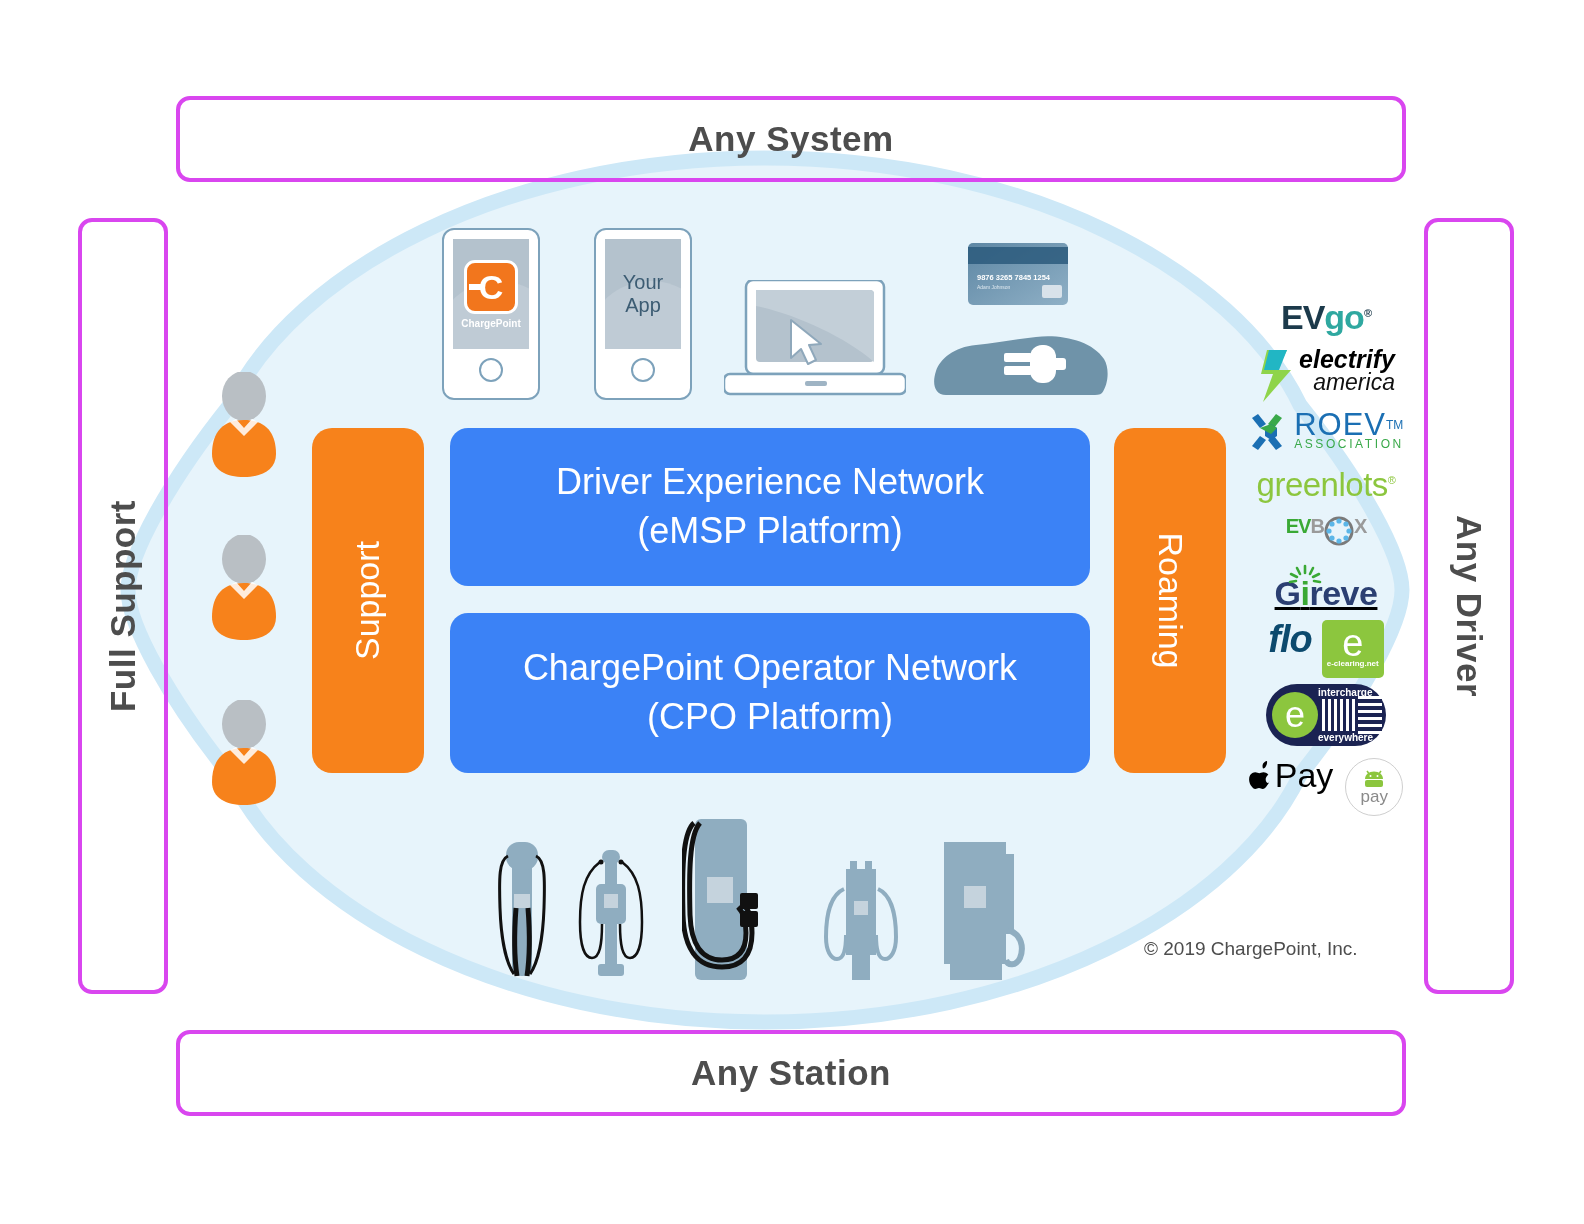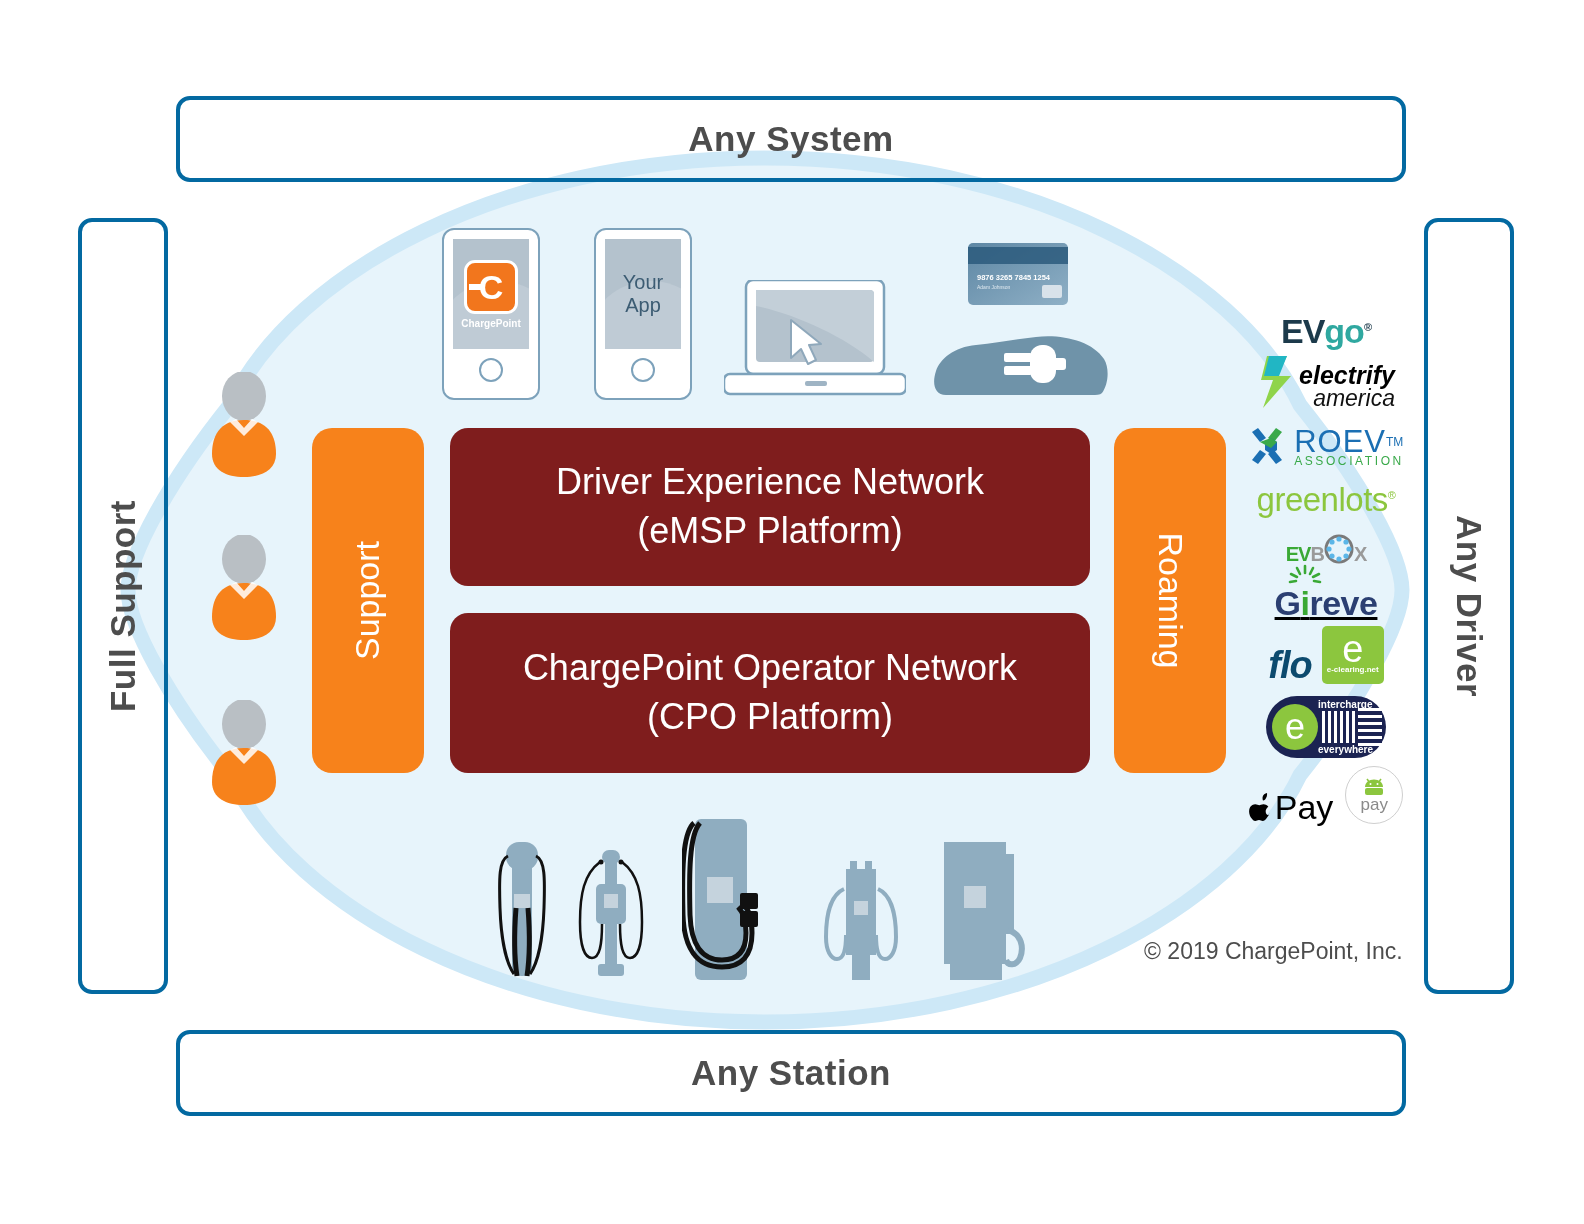--- a/index.html
+++ b/index.html
@@ -1,42 +1,42 @@
 <!DOCTYPE html>
 <html><head>
 <meta charset="utf-8">
 <title>ChargePoint Network Diagram</title>
 <style>
   html,body{margin:0;padding:0;background:#ffffff;}
   body{font-family:"Liberation Sans", sans-serif;}
   #stage{position:relative;width:1584px;height:1224px;background:#fff;overflow:hidden;}
 
   
-  .frame{position:absolute;border:4px solid #0369a1;border-radius:14px;background:transparent;}
+  .frame{position:absolute;border:4px solid #d946ef;border-radius:14px;background:transparent;}
   .frame-label{
     position:absolute;color:#4d4d4d;font-weight:bold;letter-spacing:.5px;
     white-space:nowrap;
   }
   #frame-top{left:176px;top:96px;width:1222px;height:78px;}
   #label-any-system{left:0;top:0;width:1222px;height:78px;display:flex;align-items:center;justify-content:center;font-size:35px;}
   #frame-bottom{left:176px;top:1030px;width:1222px;height:78px;}
   #label-any-station{left:0;top:0;width:1222px;height:78px;display:flex;align-items:center;justify-content:center;font-size:35px;}
   #frame-left{left:78px;top:218px;width:82px;height:768px;}
   #label-full-support{left:0;top:0;width:82px;height:768px;display:flex;align-items:center;justify-content:center;font-size:35px;}
   #label-full-support span{transform:rotate(-90deg);display:block;}
   #frame-right{left:1424px;top:218px;width:82px;height:768px;}
   #label-any-driver{left:0;top:0;width:82px;height:768px;display:flex;align-items:center;justify-content:center;font-size:35px;}
   #label-any-driver span{transform:rotate(90deg);display:block;}
 
   
   #cloud{position:absolute;left:120px;top:150px;width:1290px;height:880px;}
 
   
   .platform{
-    position:absolute;background:#7f1d1d;border-radius:18px;color:#fff;
+    position:absolute;background:#3b82f6;border-radius:18px;color:#fff;
     display:flex;align-items:center;justify-content:center;text-align:center;
     font-size:36px;line-height:1.35;font-weight:normal;
   }
   #box-emsp{left:450px;top:428px;width:640px;height:158px;}
   #box-cpo{left:450px;top:613px;width:640px;height:160px;}
   .platform .l1{display:block;}
   .platform .l2{display:block;}
 
   
   .pill{position:absolute;background:#f7821b;border-radius:20px;display:flex;align-items:center;justify-content:center;}
@@ -73,21 +73,21 @@
   
   .station{position:absolute;}
   #st1{left:494px;top:838px;width:56px;height:140px;}
   #st2{left:572px;top:848px;width:78px;height:130px;}
   #st3{left:682px;top:815px;width:120px;height:165px;}
   #st4{left:822px;top:855px;width:78px;height:125px;}
   #st5{left:938px;top:838px;width:92px;height:142px;}
 
   
   #logos{position:absolute;left:1236px;top:300px;width:180px;}
-  .logo-row{display:flex;align-items:flex-end;justify-content:center;}
+  .logo-row{display:flex;align-items:flex-start;justify-content:center;}
 
   .evgo{font-size:34px;font-weight:bold;letter-spacing:-1px;line-height:1;}
   .evgo .ev{color:#1c3a4b;}
   .evgo .go{color:#2fa8a0;}
   .evgo .reg{font-size:11px;vertical-align:super;color:#1c3a4b;}
 
   .ea-text{line-height:.95;}
   .ea-text .e1{font-size:25px;font-weight:bold;font-style:italic;color:#000;display:block;}
   .ea-text .e2{font-size:23px;font-style:italic;color:#111;display:block;text-align:right;}
 
@@ -123,21 +123,21 @@
       linear-gradient(90deg,#fff 0 3px,transparent 3px 6px) 0 0/6px 6px,
       #1b2352;}
   .intercharge .stripes{position:absolute;left:92px;top:12px;width:24px;height:38px;
     background:repeating-linear-gradient(180deg,#fff 0 3px,#1b2352 3px 7px);}
 
   .applepay{font-size:34px;color:#000;line-height:1;display:flex;align-items:center;}
   .gpay{width:56px;height:56px;border:1.5px solid #cfcfcf;border-radius:50%;
     display:flex;flex-direction:column;align-items:center;justify-content:center;}
   .gpay .ptxt{color:#8a8a8a;font-size:17px;line-height:1;}
 
-  #copyright{position:absolute;left:1144px;top:938px;font-size:23px;color:#4d4d4d;white-space:nowrap;}
+  #copyright{position:absolute;left:1144px;top:938px;font-size:19px;color:#4d4d4d;white-space:nowrap;}
 </style>
 </head>
 <body>
 
 <div id="stage">
 
   <svg id="cloud" viewBox="0 0 1290 880">
     <g>
       <path d="M 645 8
                C 905 8 1115 120 1180 255

